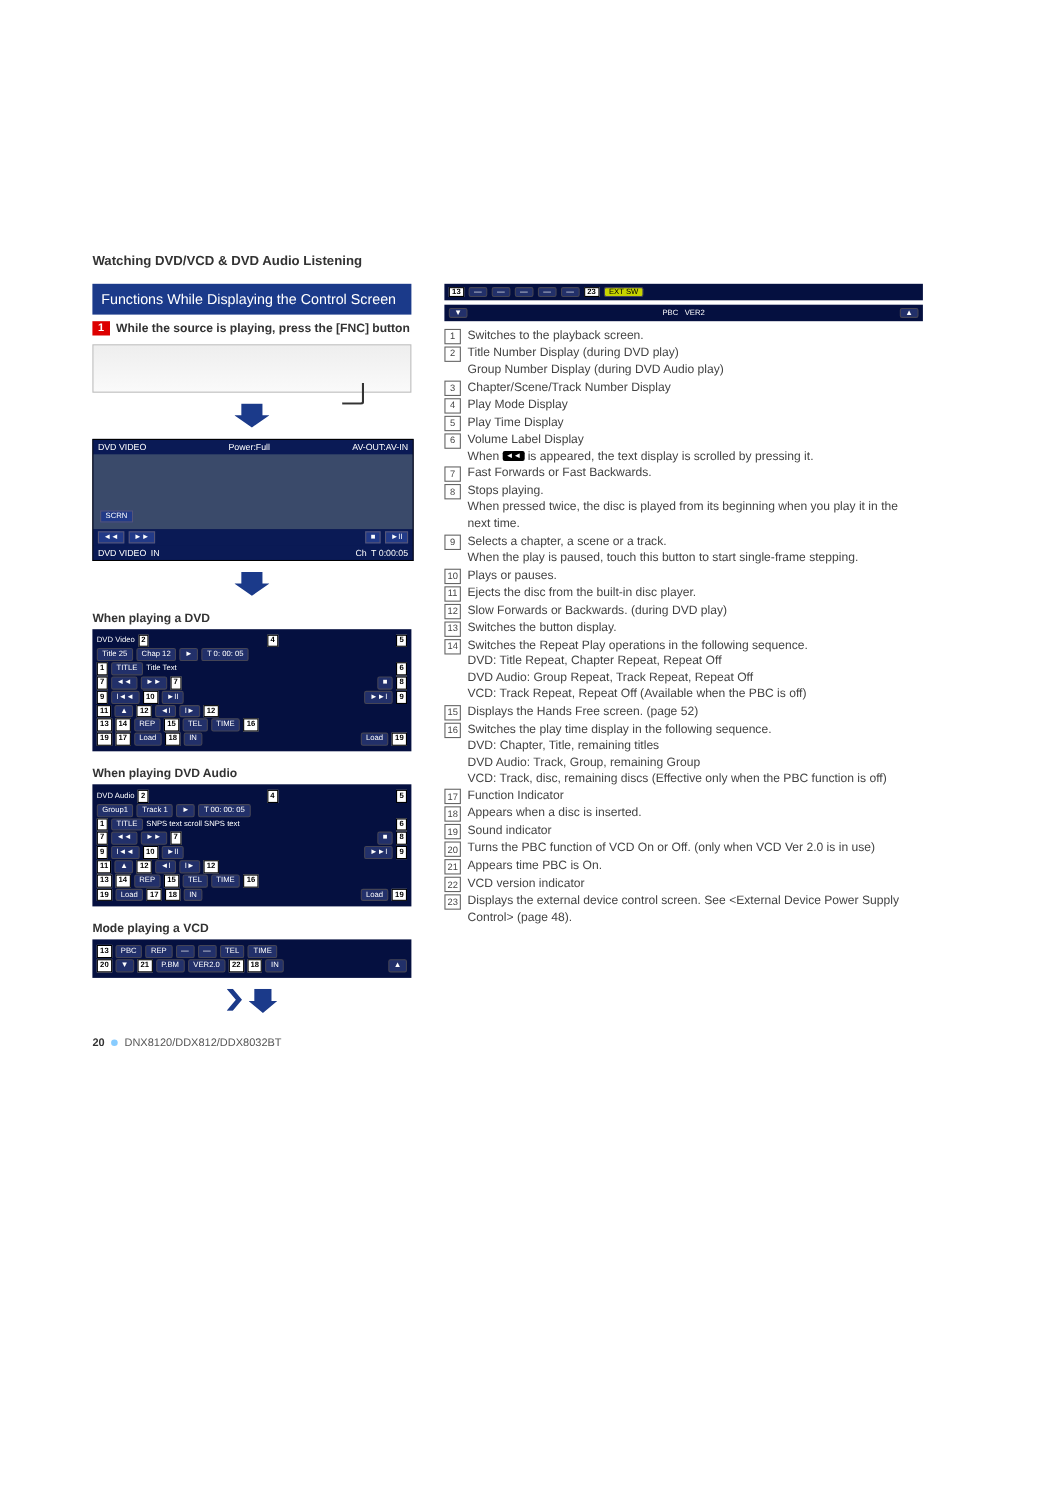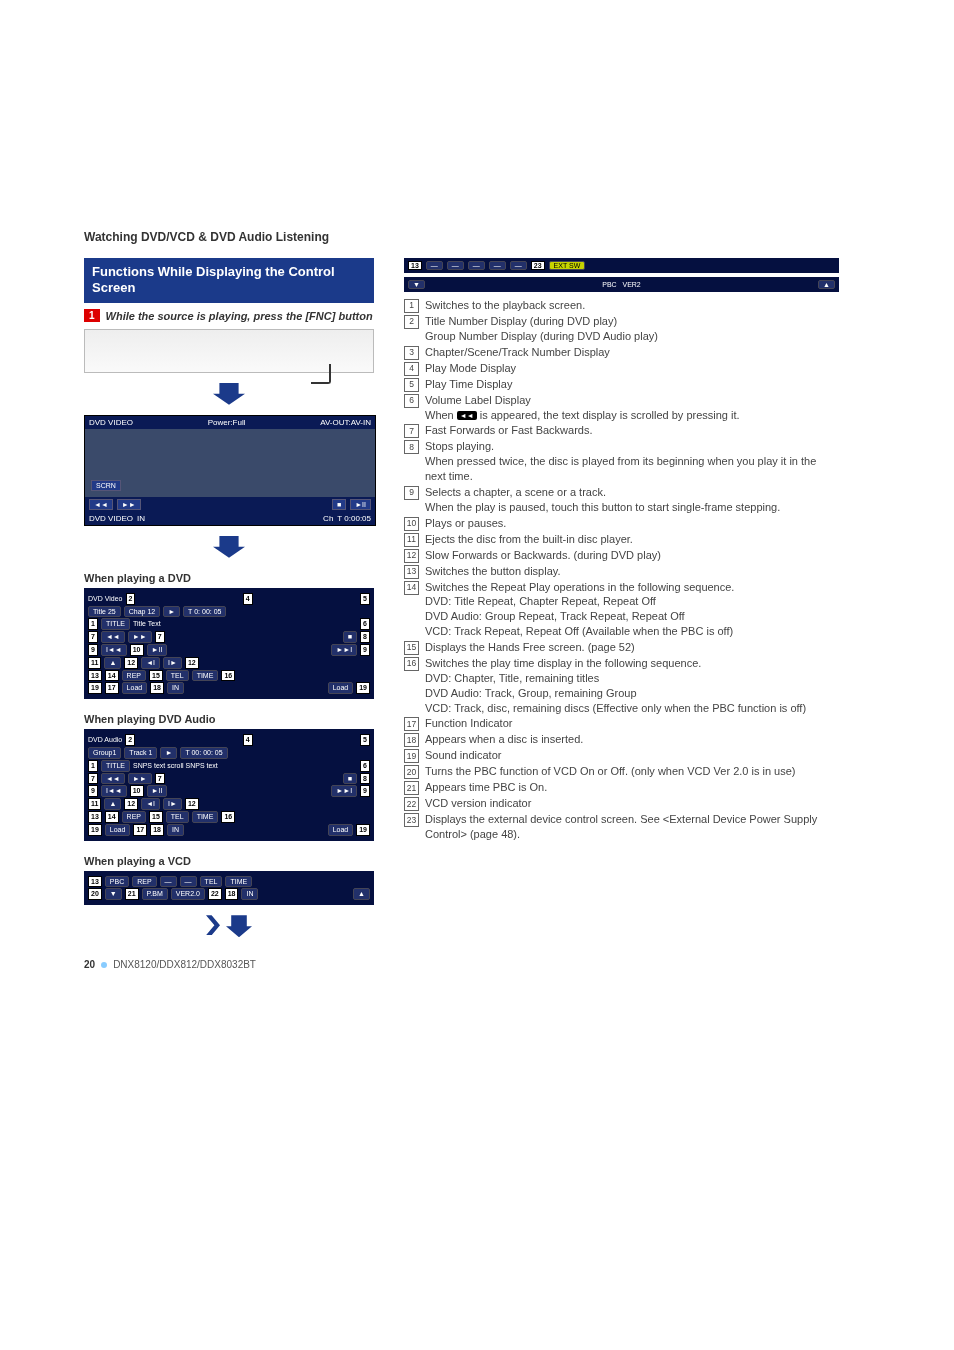--- a/index.html
+++ b/index.html
@@ -21,21 +21,21 @@
   }
   .columns {
     display: flex;
     gap: 30px;
   }
   .col-left { width: 290px; }
   .col-right { flex: 1; }
   .blue-bar {
     background: #1b3a8a;
     color: #fff;
-    font-weight: bold;
+    font-weight: normal;
     font-size: 13px;
     padding: 6px 8px;
     line-height: 1.25;
   }
   .intro {
     padding: 6px 2px 10px 2px;
     line-height: 1.35;
   }
   .step-line {
     display: flex;
@@ -43,21 +43,21 @@
     gap: 6px;
     margin: 6px 0 4px 0;
   }
   .step-badge {
     background: #d00;
     color: #fff;
     font-weight: bold;
     font-size: 10px;
     padding: 1px 5px;
   }
-  .step-text { font-weight: bold; line-height: 1.3; font-style: italic; }
+  .step-text { font-weight: bold; line-height: 1.3; }
   .device-placeholder {
     height: 42px;
     border: 1px solid #bbb;
     margin: 6px 0;
     position: relative;
     background: linear-gradient(#eee,#fafafa);
   }
   .device-placeholder::after {
     content:"";
     position:absolute; right:42px; bottom:-12px;
@@ -321,21 +321,21 @@
           <span class="ui-chip">Load</span>
             <span class="ui-num">17</span>
           <span class="ui-num">18</span>
             <span class="ui-chip">IN</span>
           <span style="flex:1"></span>
           <span class="ui-chip">Load</span>
             <span class="ui-num">19</span>
         </div>
       </div>
 
-      <div class="sub-head">When playing a VCD</div>
+      <div class="sub-head">Mode playing a VCD</div>
       <div class="ui-block">
         <div class="ui-row">
           <span class="ui-num">13</span>
           <span class="ui-chip">PBC</span>
           <span class="ui-chip">REP</span>
           <span class="ui-chip">—</span>
           <span class="ui-chip">—</span>
           <span class="ui-chip">TEL</span>
           <span class="ui-chip">TIME</span>
         </div>

